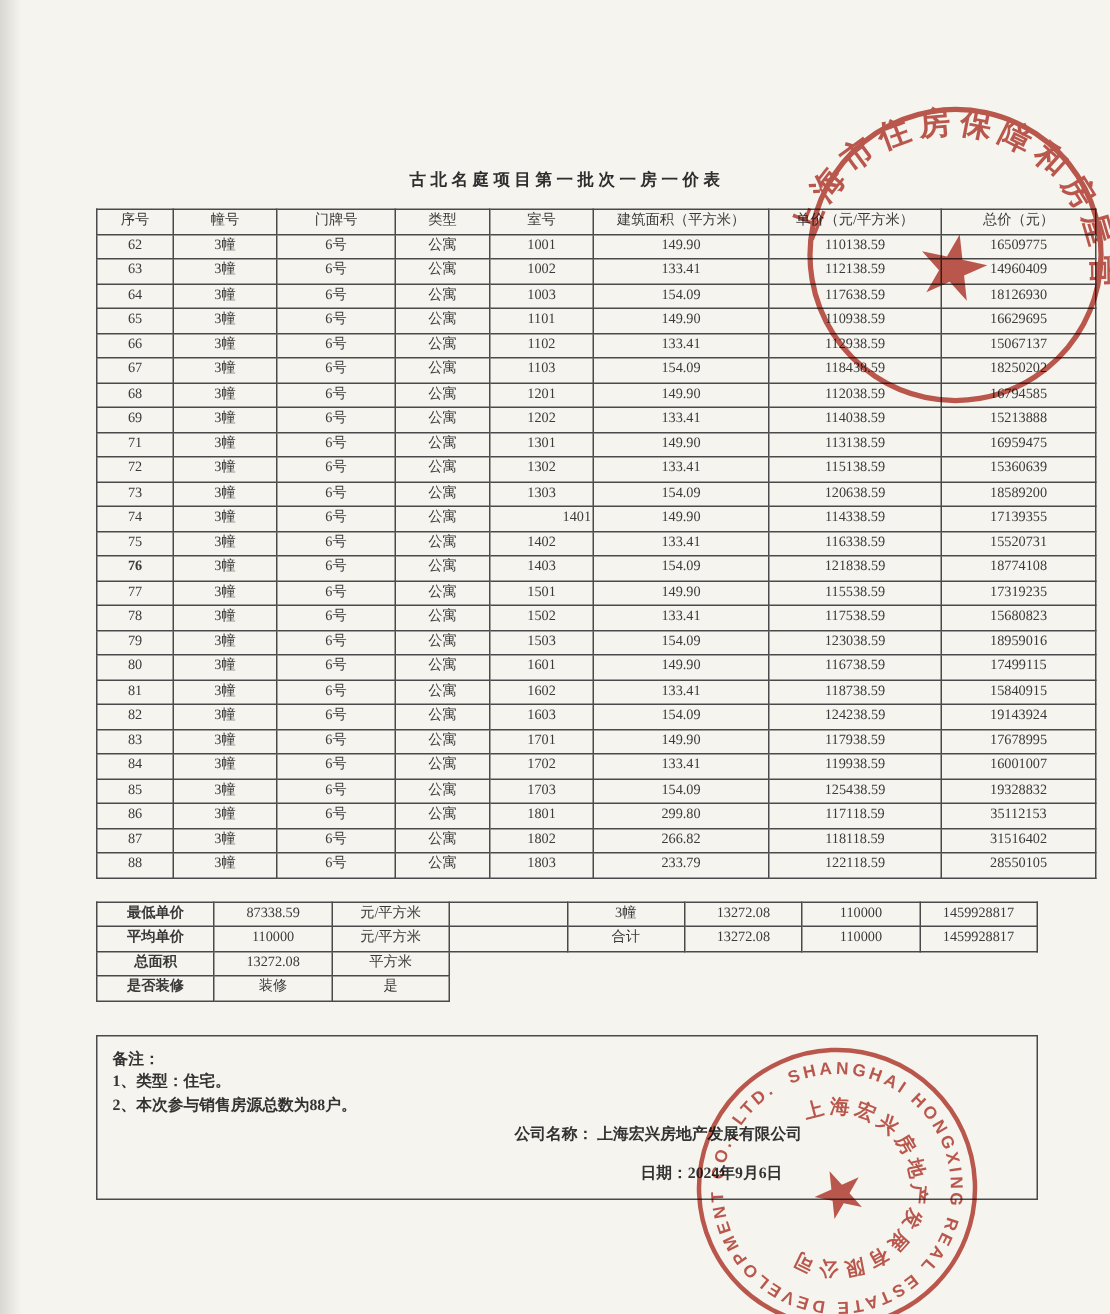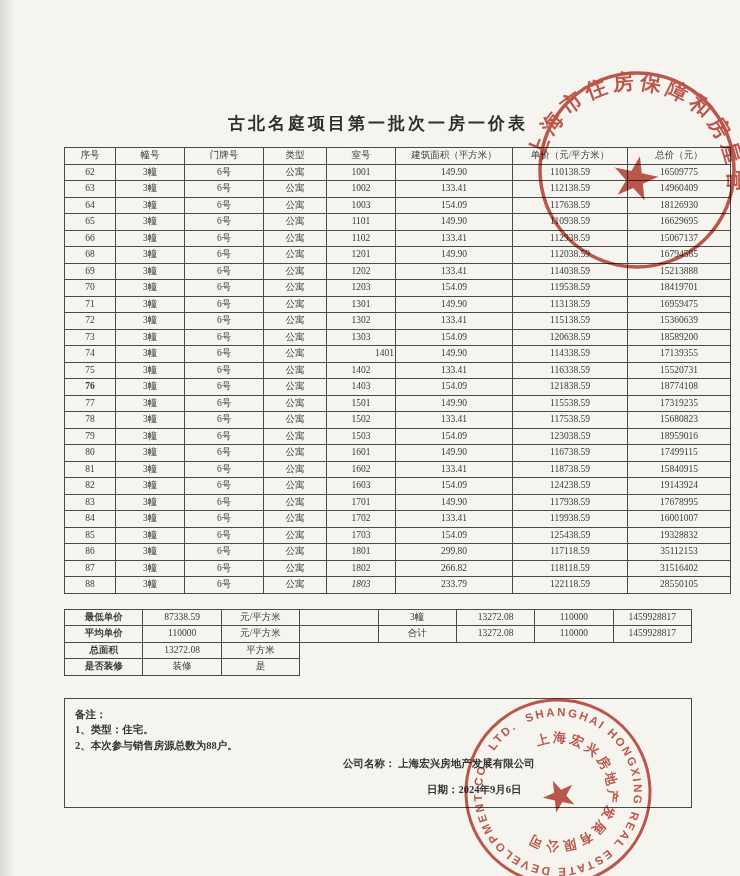--- a/index.html
+++ b/index.html
@@ -11,21 +11,21 @@
     font-family:"Liberation Serif","DejaVu Serif",serif;
     color:#333;
   }
   .scan-edge{
     position:absolute;left:0;top:0;width:14px;height:100%;
     background:linear-gradient(90deg,rgba(90,85,80,.18),rgba(90,85,80,0));
   }
   .doc{position:absolute;left:64px;top:0;width:628px;}
   .title{
     margin-top:112px;text-align:center;
-    font-size:17px;font-weight:bold;letter-spacing:3px;color:#2e2e2e;
+    font-size:11px;font-weight:bold;letter-spacing:3px;color:#2e2e2e;
   }
   table{border-collapse:collapse;width:100%;table-layout:fixed;}
   td,th{
     border:1px solid #4a4a4a;
     padding:1px 2px;text-align:center;
     font-size:9.5px;line-height:1.15;height:13.5px;
     overflow:hidden;white-space:nowrap;color:#3a3a3a;
     font-weight:normal;
   }
   table.main{margin-top:12px;}
@@ -115,48 +115,48 @@
             <td style="width: 46px;">66</td>
             <td style="width: 64px;">3幢</td>
             <td style="width: 74px;">6号</td>
             <td style="width: 58px;">公寓</td>
             <td style="width: 64px;">1102</td>
             <td style="width: 112px;">133.41</td>
             <td style="width: 110px;">112938.59</td>
             <td style="width: 98px;">15067137</td>
           </tr>
           <tr>
+            <td style="width: 46px;">67</td>
+            <td style="width: 64px;">3幢</td>
+            <td style="width: 74px;">6号</td>
+            <td style="width: 58px;">公寓</td>
+            <td style="width: 64px;">1103</td>
+            <td style="width: 112px;">154.09</td>
+            <td style="width: 110px;">118438.59</td>
+            <td style="width: 98px;">18250202</td>
+          </tr>
+          <tr>
             <td style="width: 46px;">68</td>
             <td style="width: 64px;">3幢</td>
             <td style="width: 74px;">6号</td>
             <td style="width: 58px;">公寓</td>
             <td style="width: 64px;">1201</td>
             <td style="width: 112px;">149.90</td>
             <td style="width: 110px;">112038.59</td>
             <td style="width: 98px;">16794585</td>
           </tr>
           <tr>
             <td style="width: 46px;">69</td>
             <td style="width: 64px;">3幢</td>
             <td style="width: 74px;">6号</td>
             <td style="width: 58px;">公寓</td>
             <td style="width: 64px;">1202</td>
             <td style="width: 112px;">133.41</td>
             <td style="width: 110px;">114038.59</td>
             <td style="width: 98px;">15213888</td>
-          </tr>
-          <tr>
-            <td style="width: 46px;">70</td>
-            <td style="width: 64px;">3幢</td>
-            <td style="width: 74px;">6号</td>
-            <td style="width: 58px;">公寓</td>
-            <td style="width: 64px;">1203</td>
-            <td style="width: 112px;">154.09</td>
-            <td style="width: 110px;">119538.59</td>
-            <td style="width: 98px;">18419701</td>
           </tr>
           <tr>
             <td style="width: 46px;">71</td>
             <td style="width: 64px;">3幢</td>
             <td style="width: 74px;">6号</td>
             <td style="width: 58px;">公寓</td>
             <td style="width: 64px;">1301</td>
             <td style="width: 112px;">149.90</td>
             <td style="width: 110px;">113138.59</td>
             <td style="width: 98px;">16959475</td>
@@ -319,21 +319,21 @@
             <td style="width: 64px; text-align: center;">1802</td>
             <td style="width: 112px;">266.82</td>
             <td style="width: 110px;">118118.59</td>
             <td style="width: 98px;">31516402</td>
           </tr>
           <tr>
             <td style="width: 46px;">88</td>
             <td style="width: 64px;">3幢</td>
             <td style="width: 74px;">6号</td>
             <td style="width: 58px;">公寓</td>
-            <td style="width: 64px; font-style: italic;">1803</td>
+            <td style="width: 64px;">1803</td>
             <td style="width: 112px;">233.79</td>
             <td style="width: 110px;">122118.59</td>
             <td style="width: 98px;">28550105</td>
           </tr>
         </tbody>
     </table>
 
     <table class="summary">
       <tbody>
           <tr>

